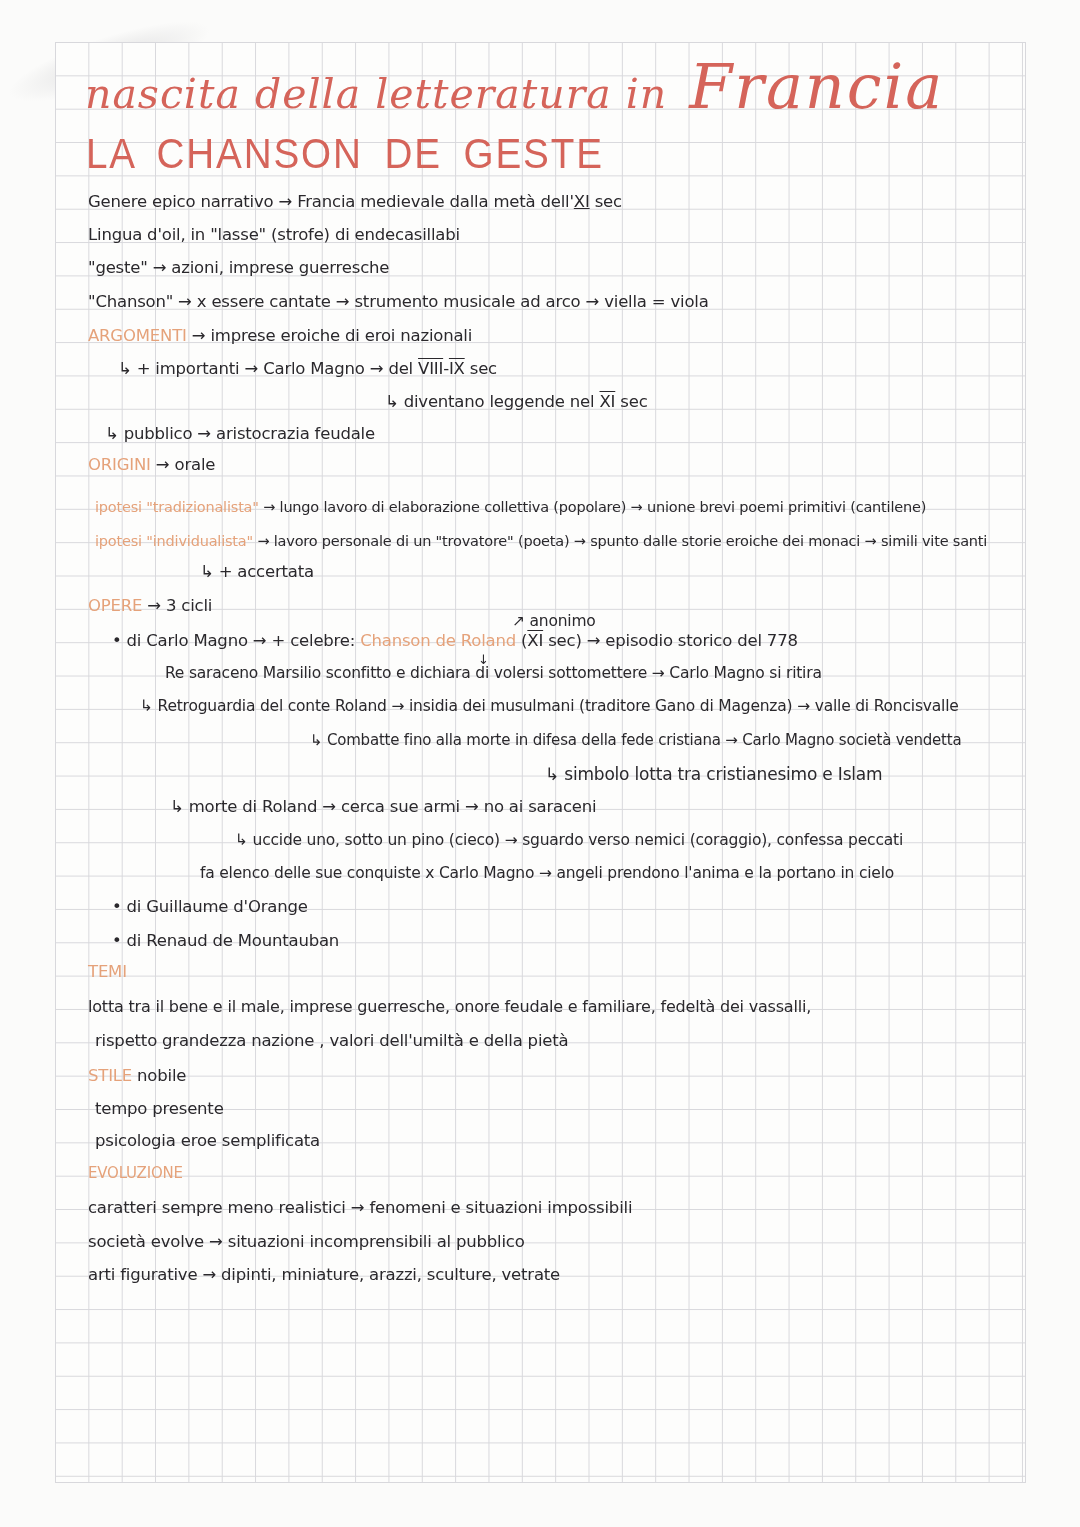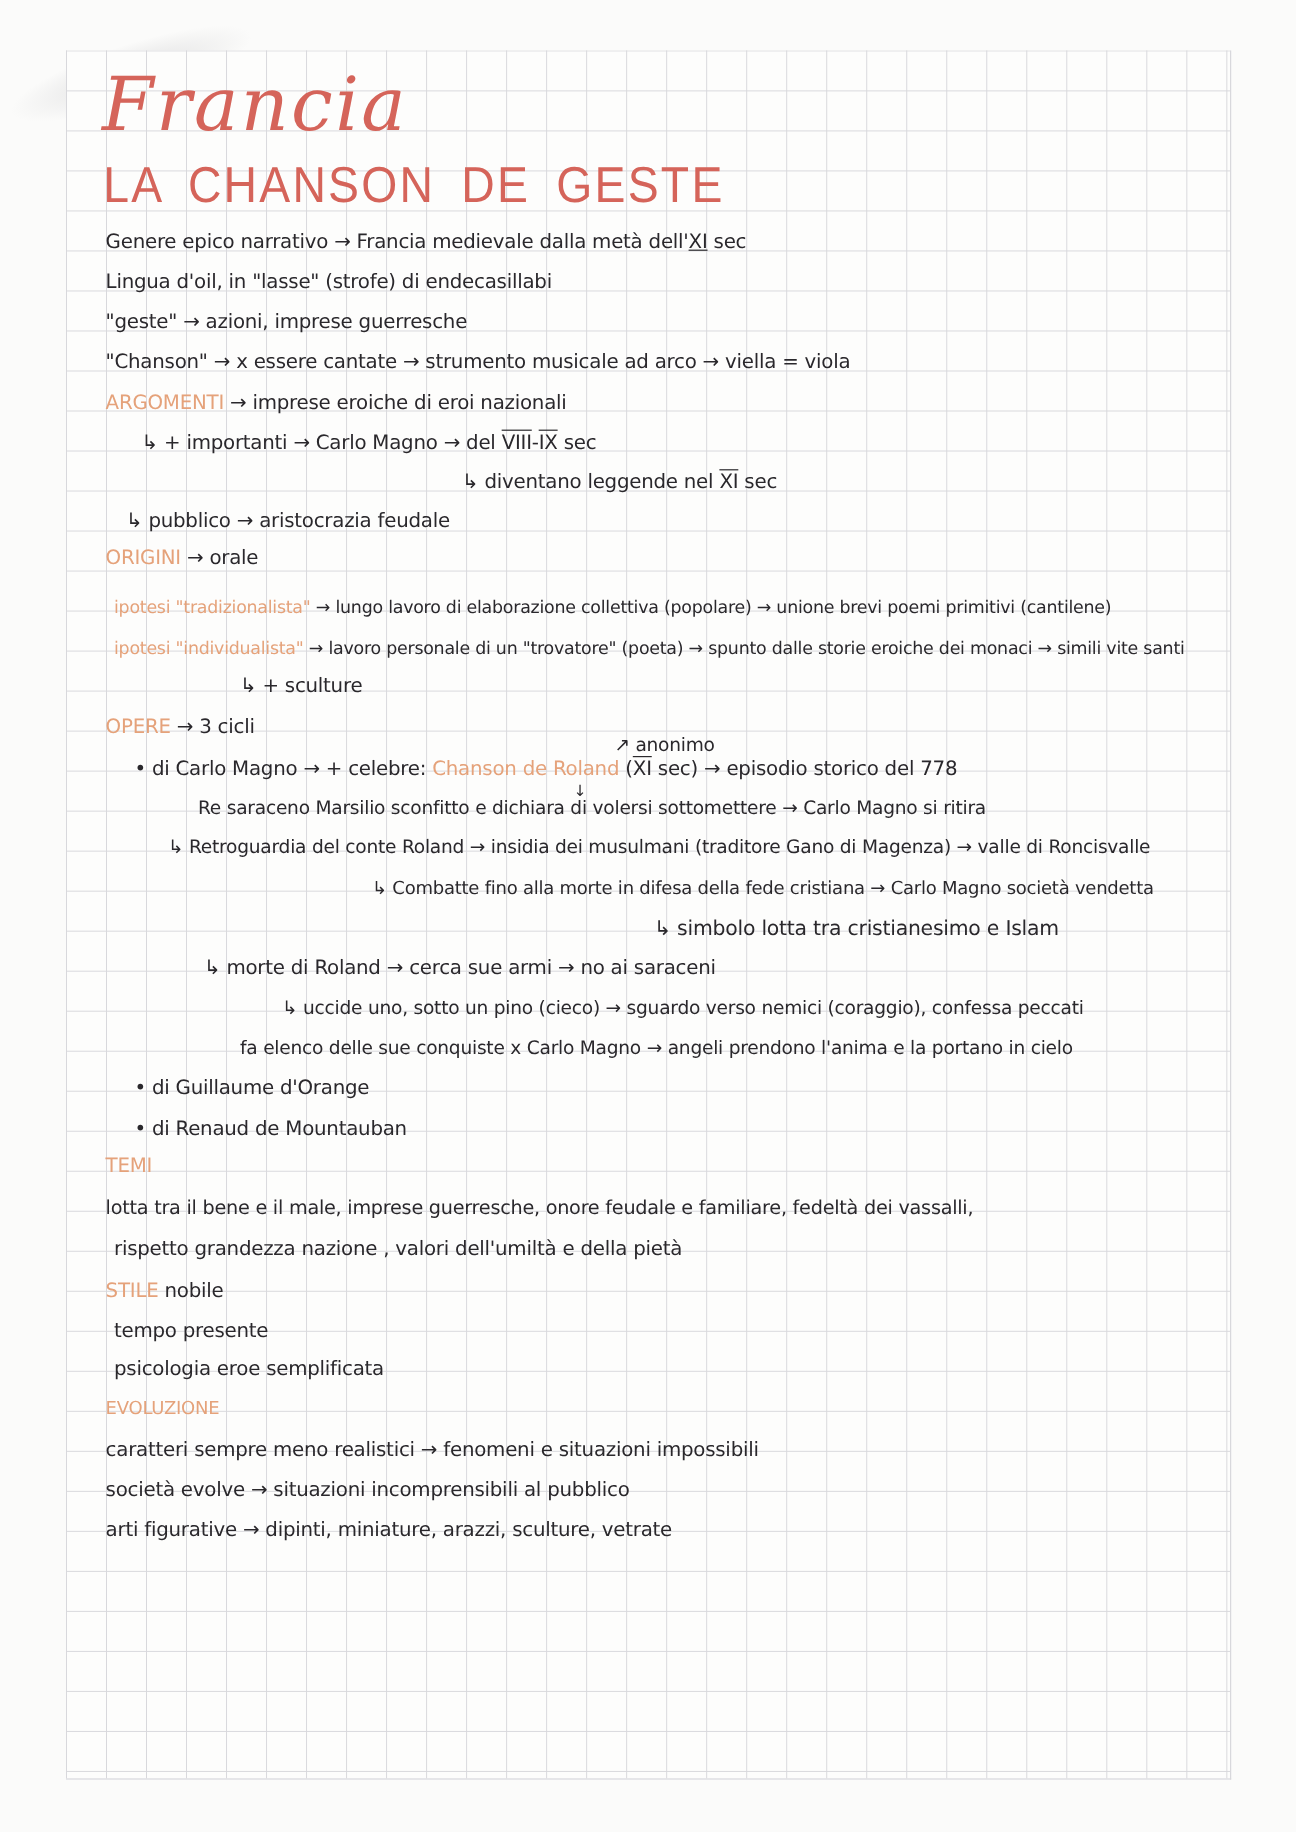--- a/index.html
+++ b/index.html
@@ -70,38 +70,39 @@
   .note-line .o{text-decoration:overline;}
 </style>
 </head>
 <body>
 
 <div class="scan-smudge"></div>
 
 <div class="paper"></div>
 
 <h1 class="title">
+  <span class="part1">nascita della letteratura in</span>
   <span class="part2">Francia</span>
 </h1>
 
 <h2 class="heading">LA CHANSON DE GESTE</h2>
 
 <div class="notes">
     <div class="note-line" style="top: 192px; left: 88px;"><span>Genere epico narrativo → Francia medievale dalla metà dell'</span><span class="u">XI</span><span> sec</span></div>
     <div class="note-line" style="top: 225px; left: 88px;"><span>Lingua d'oil, in "lasse" (strofe) di endecasillabi</span></div>
     <div class="note-line" style="top: 258px; left: 88px;"><span>"geste" → azioni, imprese guerresche</span></div>
     <div class="note-line" style="top: 292px; left: 88px;"><span>"Chanson" → x essere cantate → strumento musicale ad arco → viella = viola</span></div>
     <div class="note-line" style="top: 326px; left: 88px;"><span class="accent">ARGOMENTI</span><span> → imprese eroiche di eroi nazionali</span></div>
     <div class="note-line" style="top: 359px; left: 118px;"><span>↳ + importanti → Carlo Magno → del </span><span class="o">VIII</span><span>-</span><span class="o">IX</span><span> sec</span></div>
     <div class="note-line" style="top: 392px; left: 385px;"><span>↳ diventano leggende nel </span><span class="o">XI</span><span> sec</span></div>
     <div class="note-line" style="top: 424px; left: 105px;"><span>↳ pubblico → aristocrazia feudale</span></div>
     <div class="note-line" style="top: 455px; left: 88px;"><span class="accent">ORIGINI</span><span> → orale</span></div>
     <div class="note-line" style="top: 499px; left: 95px; font-size: 14.5px;"><span class="accent">ipotesi "tradizionalista"</span><span> → lungo lavoro di elaborazione collettiva (popolare) → unione brevi poemi primitivi (cantilene)</span></div>
     <div class="note-line" style="top: 533px; left: 95px; font-size: 14.5px;"><span class="accent">ipotesi "individualista"</span><span> → lavoro personale di un "trovatore" (poeta) → spunto dalle storie eroiche dei monaci → simili vite santi</span></div>
-    <div class="note-line" style="top: 562px; left: 200px;"><span>↳ + sculture</span></div>
+    <div class="note-line" style="top: 562px; left: 200px;"><span>↳ + accertata</span></div>
     <div class="note-line" style="top: 596px; left: 88px;"><span class="accent">OPERE</span><span> → 3 cicli</span></div>
     <div class="note-line" style="top: 612px; left: 512px; font-size: 15.5px;"><span>↗ anonimo</span></div>
     <div class="note-line" style="top: 631px; left: 112px;"><span>• di Carlo Magno → + celebre: </span><span class="accent">Chanson de Roland</span><span> (</span><span class="o">XI</span><span> sec) → episodio storico del 778</span></div>
     <div class="note-line" style="top: 652px; left: 478px; font-size: 13px;"><span>↓</span></div>
     <div class="note-line" style="top: 664px; left: 165px; font-size: 15.5px;"><span>Re saraceno Marsilio sconfitto e dichiara di volersi sottomettere → Carlo Magno si ritira</span></div>
     <div class="note-line" style="top: 697px; left: 140px; font-size: 15.5px;"><span>↳ Retroguardia del conte Roland → insidia dei musulmani (traditore Gano di Magenza) → valle di Roncisvalle</span></div>
     <div class="note-line" style="top: 731px; left: 310px; font-size: 15px;"><span>↳ Combatte fino alla morte in difesa della fede cristiana → Carlo Magno società vendetta</span></div>
     <div class="note-line" style="top: 764px; left: 545px; font-size: 17px;"><span>↳ simbolo lotta tra cristianesimo e Islam</span></div>
     <div class="note-line" style="top: 797px; left: 170px;"><span>↳ morte di Roland → cerca sue armi → no ai saraceni</span></div>
     <div class="note-line" style="top: 831px; left: 235px; font-size: 15.5px;"><span>↳ uccide uno, sotto un pino (cieco) → sguardo verso nemici (coraggio), confessa peccati</span></div>

